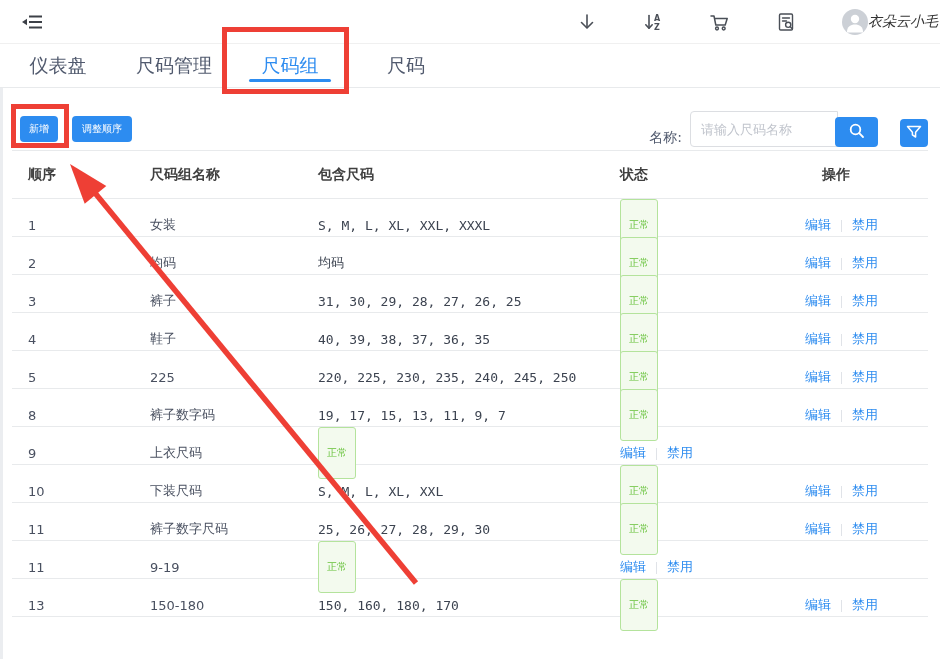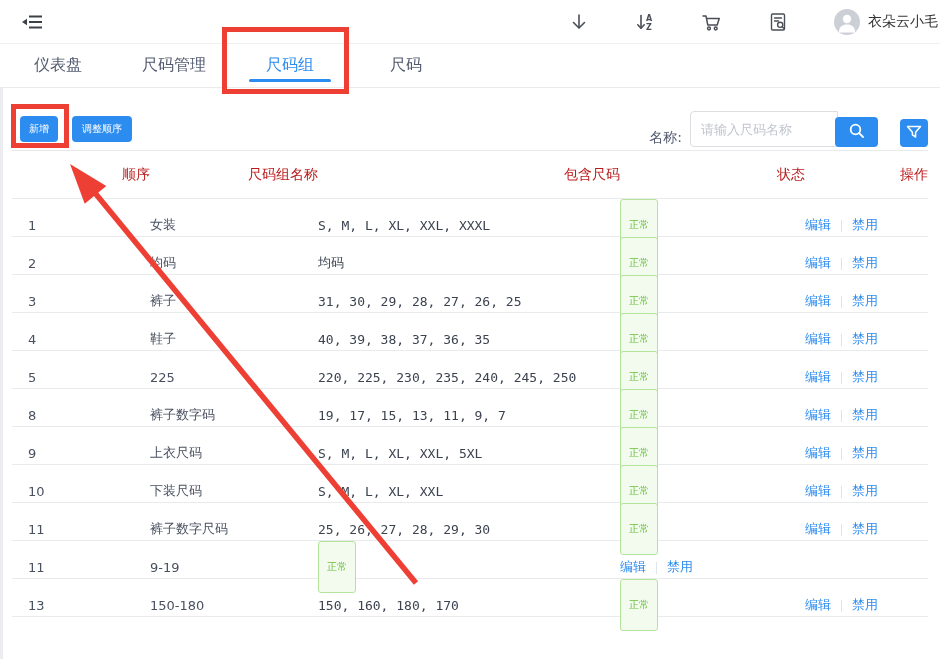--- a/index.html
+++ b/index.html
@@ -13,25 +13,25 @@
     --primary:#2d8cf0; --red:#ee3f35;
     --success:#67c23a; --success-bg:#f3faee; --success-border:#b4e39c;
   }
   
   .topnav { height:44px; display:flex; align-items:center; padding:0 2px 0 22px;
     border-bottom:1px solid #f0f0f0; background:#fff; }
   .icon-btn { display:flex; align-items:center; justify-content:center; cursor:pointer; color:#4a4f57; }
   .nav-right { margin-left:auto; display:flex; align-items:center; }
   .nav-right .icon-btn { margin-left:46px; }
   .avatar { width:26px; height:26px; border-radius:50%; margin-left:38px; flex:none; }
-  .user-name { font-size:14px; color:#333; margin-left:8px; white-space:nowrap; }
+  .user-name { font-size:14px; color:#333; white-space:nowrap;font-style:italic; }
   
   .tabbar { height:44px; display:flex; border-bottom:1px solid #e8eaec; background:#fff; }
   .tab { width:116px; display:flex; align-items:center; justify-content:center;
-    font-size:16px; color:#515a6e; cursor:pointer; position:relative; }
+    font-size:19px; color:#515a6e; cursor:pointer; position:relative; }
   .tab.active { color:var(--primary); }
   .tab.active::after { content:""; position:absolute; bottom:5px; left:50%;
     transform:translateX(-50%); width:82px; height:3px; background:var(--primary); border-radius:2px; }
   
   .content { padding:0 12px; position:relative; }
   .left-strip { position:absolute; left:0; top:88px; width:3px; height:571px; background:#ebedf0; }
   .toolbar { display:flex; align-items:center; margin-top:26px; height:30px; padding-left:8px; }
   .btn { background:var(--primary); color:#fff; border:none; border-radius:4px; height:26px;
     font-size:10px; padding:0 9px; cursor:pointer; font-family:inherit; white-space:nowrap; }
   .btn.reorder { margin-left:14px; padding:0 10px; }
@@ -41,21 +41,21 @@
     padding:0 10px; font-size:13px; color:#515a6e; font-family:inherit; outline:none; }
   .search-input::placeholder { color:#c0c4cc; }
   .search-btn { width:43px; height:30px; background:var(--primary); border:none; border-radius:4px;
     margin-left:-3px; display:flex; align-items:center; justify-content:center; cursor:pointer; }
   .filter-btn { width:28px; height:28px; margin-left:22px; background:var(--primary); border:none;
     border-radius:4px; display:flex; align-items:center; justify-content:center; cursor:pointer; }
   
   .table { margin-top:6px; border-top:1px solid #e8eaec; }
   .thead, .trow { display:grid; grid-template-columns:122px 168px 302px 185px 1fr;
     align-items:center; border-bottom:1px solid #e8eaec; padding-left:16px; }
-  .thead { height:48px; font-weight:normal; color:#b91c1c; font-size:14px;text-align:right; }
+  .thead { height:48px; font-weight:bold; color:#404040; font-size:14px; }
   .thead .h5 { padding-left:17px; }
   .trow { height:38px; font-size:13px; color:#495060; }
   .cell-sizes { font-family:"DejaVu Sans Mono","Liberation Mono",monospace; font-size:13px; color:#3c4350; }
   .badge { display:inline-block; font-size:10px; color:var(--success); background:var(--success-bg);
     border:1px solid var(--success-border); border-radius:3px; padding:18px 8px; line-height:1.4; }
   .alink { color:var(--primary); font-size:13px; text-decoration:none; cursor:pointer; }
   .adiv { display:inline-block; width:1px; height:12px; background:#e0e3e8; margin:0 10px; vertical-align:middle; }
   
   .anno-box { position:absolute; border:5px solid var(--red); pointer-events:none; z-index:50; background:transparent; }
   .anno-box.tab-box { left:222px; top:27px; width:127px; height:67px; }
@@ -234,21 +234,20 @@
       <span class="badge">正常</span>
     </div>
     <div>
       <a class="alink">编辑</a><span class="adiv"></span><a class="alink">禁用</a>
     </div>
   </div>
 
   <div class="trow">
     <div>9</div>
     <div>上衣尺码</div>
-    <div class="cell-sizes">S, M, L, XL, XXL, 5XL</div>
     <div>
       <span class="badge">正常</span>
     </div>
     <div>
       <a class="alink">编辑</a><span class="adiv"></span><a class="alink">禁用</a>
     </div>
   </div>
 
   <div class="trow">
     <div>10</div>

